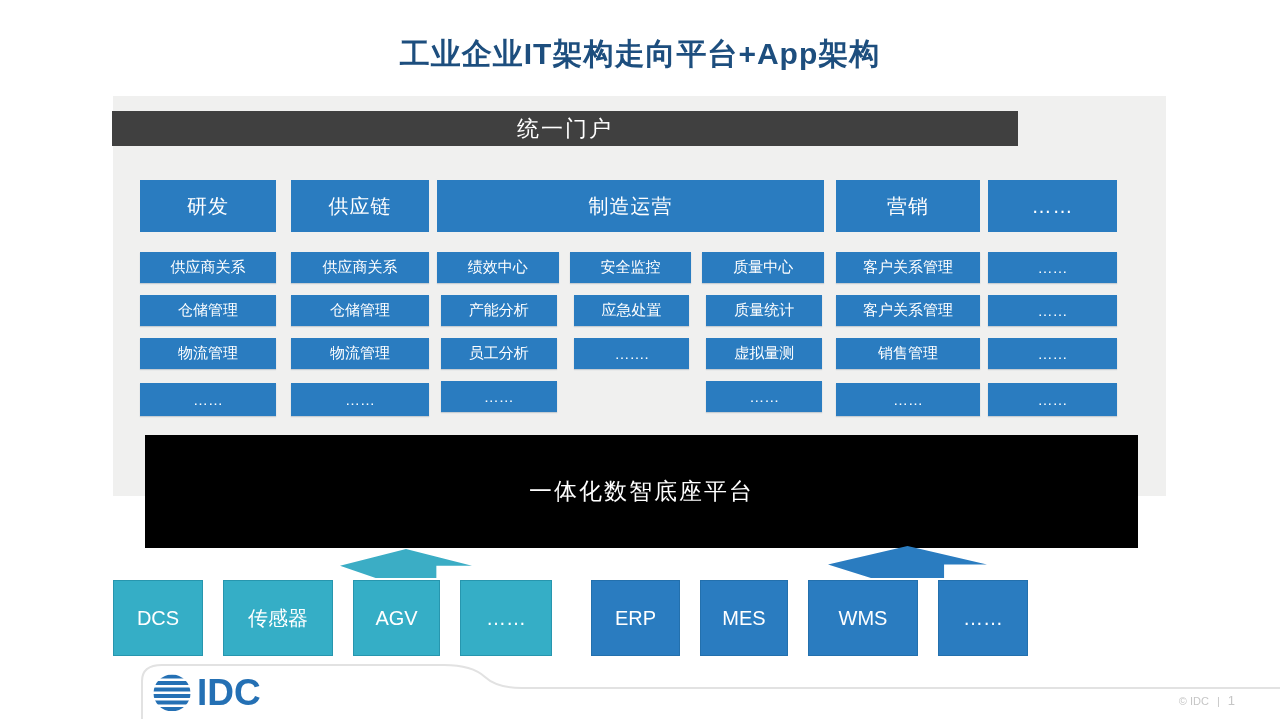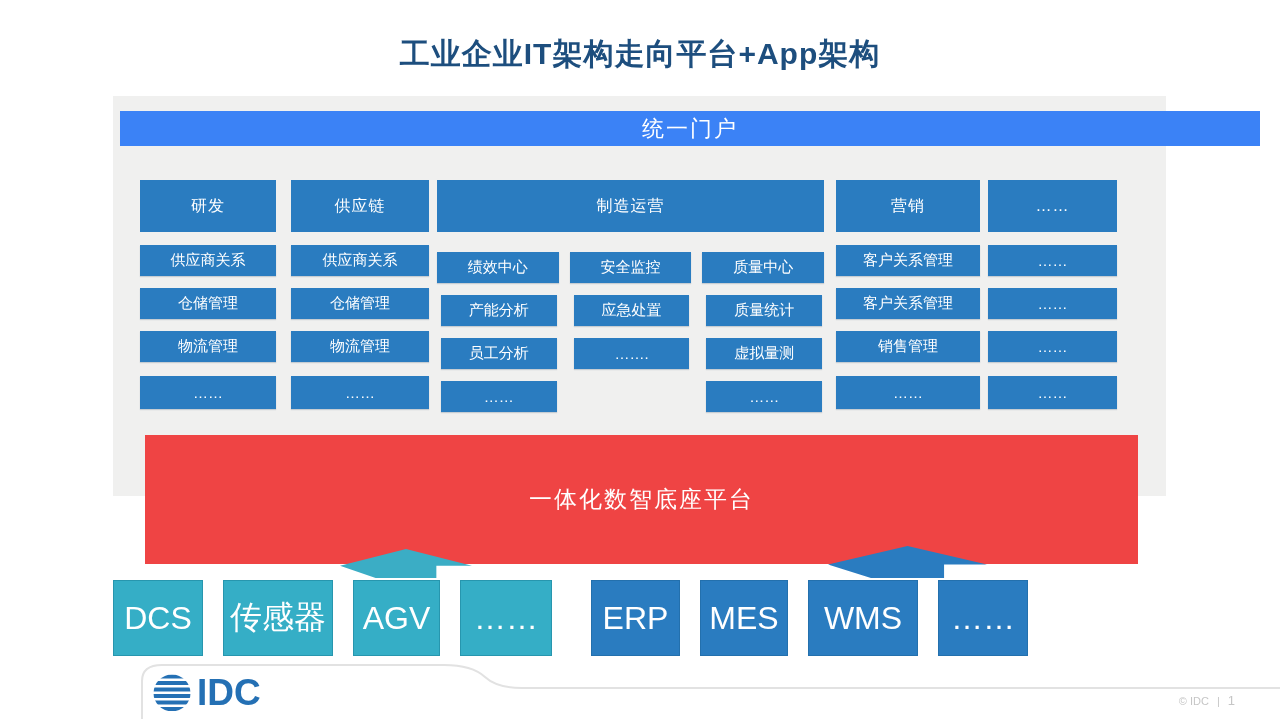--- a/index.html
+++ b/index.html
@@ -23,23 +23,23 @@
     letter-spacing: 1px;
   }
   .panel {
     position: absolute;
     left: 113px; top: 96px;
     width: 1053px; height: 400px;
     background: #F0F0EF;
   }
   .portal-bar {
     position: absolute;
-    left: 120px; top: 111px;
-    width: 1140px; height: 35px;
-    background: #3b82f6;
+    left: 112px; top: 111px;
+    width: 906px; height: 35px;
+    background: #404040;
     color: #ffffff;
     font-size: 22px;
     display: flex; align-items: center; justify-content: center;
     letter-spacing: 2px;
   }
   .columns {
     position: absolute;
     left: 128px; top: 180px;
     width: 1022px;
     display: flex;
@@ -48,44 +48,44 @@
   .col { display: flex; flex-direction: column; }
   .col-rd     { width: 136px; margin-left: 12px; }
   .col-supply { width: 138px; margin-left: 15px; }
   .col-mfg    { width: 387px; margin-left: 8px;  }
   .col-mkt    { width: 144px; margin-left: 12px; }
   .col-more   { width: 129px; margin-left: 8px;  }
   .header-box {
     height: 52px;
     background: #2A7CC0;
     color: #ffffff;
-    font-size: 16px;
+    font-size: 20px;
     display: flex; align-items: center; justify-content: center;
     letter-spacing: 1px;
   }
-  .items { display: flex; flex-direction: column; margin-top: 13px; }
+  .items { display: flex; flex-direction: column; margin-top: 20px; }
   .item-box {
     height: 31px;
     background: #2A7CC0;
     color: #ffffff;
     font-size: 15px;
     display: flex; align-items: center; justify-content: center;
     margin-bottom: 12px;
     box-shadow: 0 1px 1px rgba(120,140,160,0.35);
   }
   .items .item-box:last-child { height: 33px; margin-top: 2px; margin-bottom: 0; }
   .subcols { display: flex; margin-top: 20px; }
   .subcol { flex: 1; display: flex; flex-direction: column; }
   .subcol + .subcol { margin-left: 11px; }
   .subcol .item-box:not(:first-child) { margin-left: 4px; margin-right: 2px; }
   .platform-bar {
     position: absolute;
     left: 145px; top: 435px;
-    width: 993px; height: 129px;
-    background: #ef4444;
+    width: 993px; height: 113px;
+    background: #000000;
     color: #ffffff;
     font-size: 23px;
     letter-spacing: 2px;
     display: flex; align-items: center; justify-content: center;
   }
   .arrow-up {
     position: absolute;
     clip-path: polygon(50% 0%, 100% 58%, 73% 58%, 73% 100%, 27% 100%, 0% 58%);
   }
   .arrow-ot { left: 340px; top: 549px; width: 132px; height: 29px; background: #3BADC5; }
@@ -93,21 +93,21 @@
   .bottom-row {
     position: absolute;
     left: 113px; top: 580px;
     display: flex;
     align-items: stretch;
     height: 76px;
   }
   .bbox {
     display: flex; align-items: center; justify-content: center;
     color: #ffffff;
-    font-size: 32px;
+    font-size: 20px;
   }
   .bbox-teal { background: #35AEC6; border: 1px solid #2796AE; }
   .bbox-blue { background: #2A7CC0; border: 1px solid #2370AD; }
   .swoosh { position: absolute; left: 0; top: 657px; }
   .idc-logo {
     position: absolute;
     left: 152px; top: 672px;
     display: flex; align-items: center;
   }
   .idc-logo-text {

